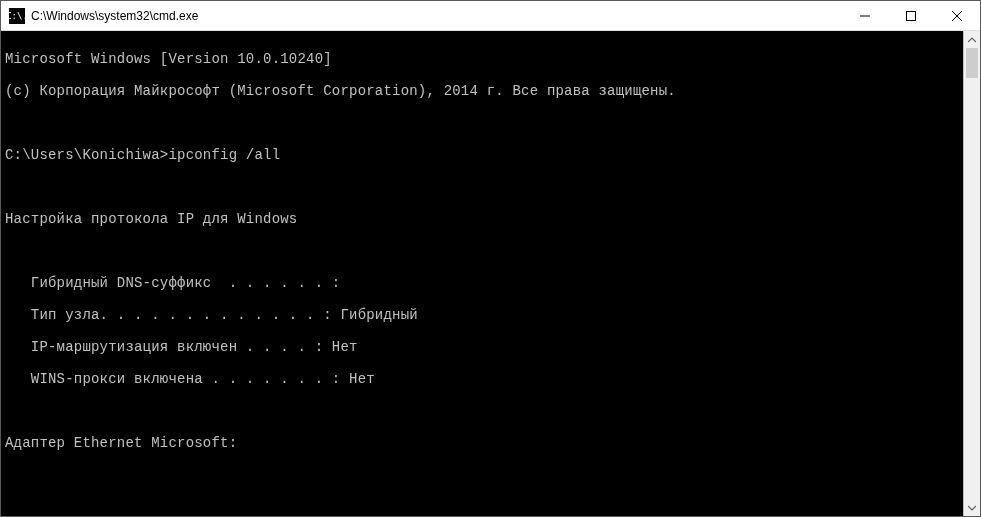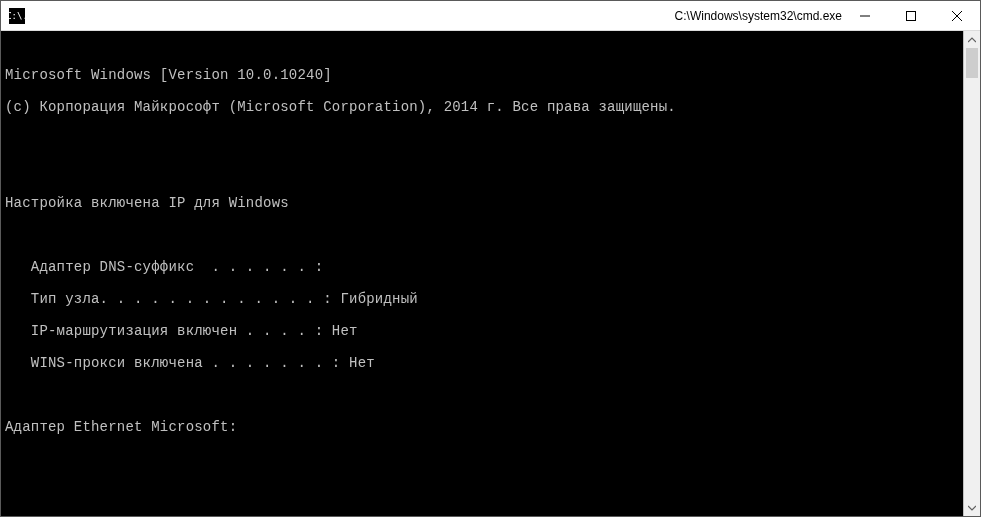--- a/index.html
+++ b/index.html
@@ -37,21 +37,20 @@
     font-size: 9px;
     font-family: Consolas, monospace;
     line-height: 16px;
   }
   .titlebar-title {
     font-family: "Segoe UI", Tahoma, sans-serif;
     font-size: 12px;
     color: #000;
     flex: 1;
     white-space: nowrap;
-    text-align: right;
   }
   .win-controls {
     display: flex;
     height: 100%;
   }
   .win-btn {
     width: 46px;
     height: 100%;
     display: flex;
     align-items: center;
@@ -67,21 +66,21 @@
     background: #000;
     overflow: hidden;
   }
   .terminal {
     flex: 1;
     background: #000;
     color: #c0c0c0;
     font-family: Consolas, "Courier New", monospace;
     font-size: 14px;
     line-height: 16px;
-    padding: 20px 0 2px 4px;
+    padding: 4px 0 2px 4px;
     white-space: pre;
     letter-spacing: 0.2px;
     position: relative;
   }
   .scrollbar {
     width: 17px;
     background: #f0f0f0;
     border-left: 1px solid #c0c0c0;
     display: flex;
     flex-direction: column;
@@ -144,24 +143,25 @@
           </svg>
       </div>
     </div>
   </div>
 
   <div class="terminal-wrap">
     <div class="terminal">
 <div class="line">Microsoft Windows [Version 10.0.10240]</div>
 <div class="line">(c) Корпорация Майкрософт (Microsoft Corporation), 2014 г. Все права защищены.</div>
 <div class="line"> </div>
-<div class="line"> </div>
-<div class="line">Настройка включена IP для Windows</div>
-<div class="line"> </div>
-<div class="line">   Адаптер DNS-суффикс  . . . . . . :</div>
+<div class="line">C:\Users\Konichiwa&gt;ipconfig /all</div>
+<div class="line"> </div>
+<div class="line">Настройка протокола IP для Windows</div>
+<div class="line"> </div>
+<div class="line">   Гибридный DNS-суффикс  . . . . . . :</div>
 <div class="line">   Тип узла. . . . . . . . . . . . . : Гибридный</div>
 <div class="line">   IP-маршрутизация включен . . . . : Нет</div>
 <div class="line">   WINS-прокси включена . . . . . . . : Нет</div>
 <div class="line"> </div>
 <div class="line">Адаптер Ethernet Microsoft:</div>
 <div class="line"> </div>
 
 
 
 

